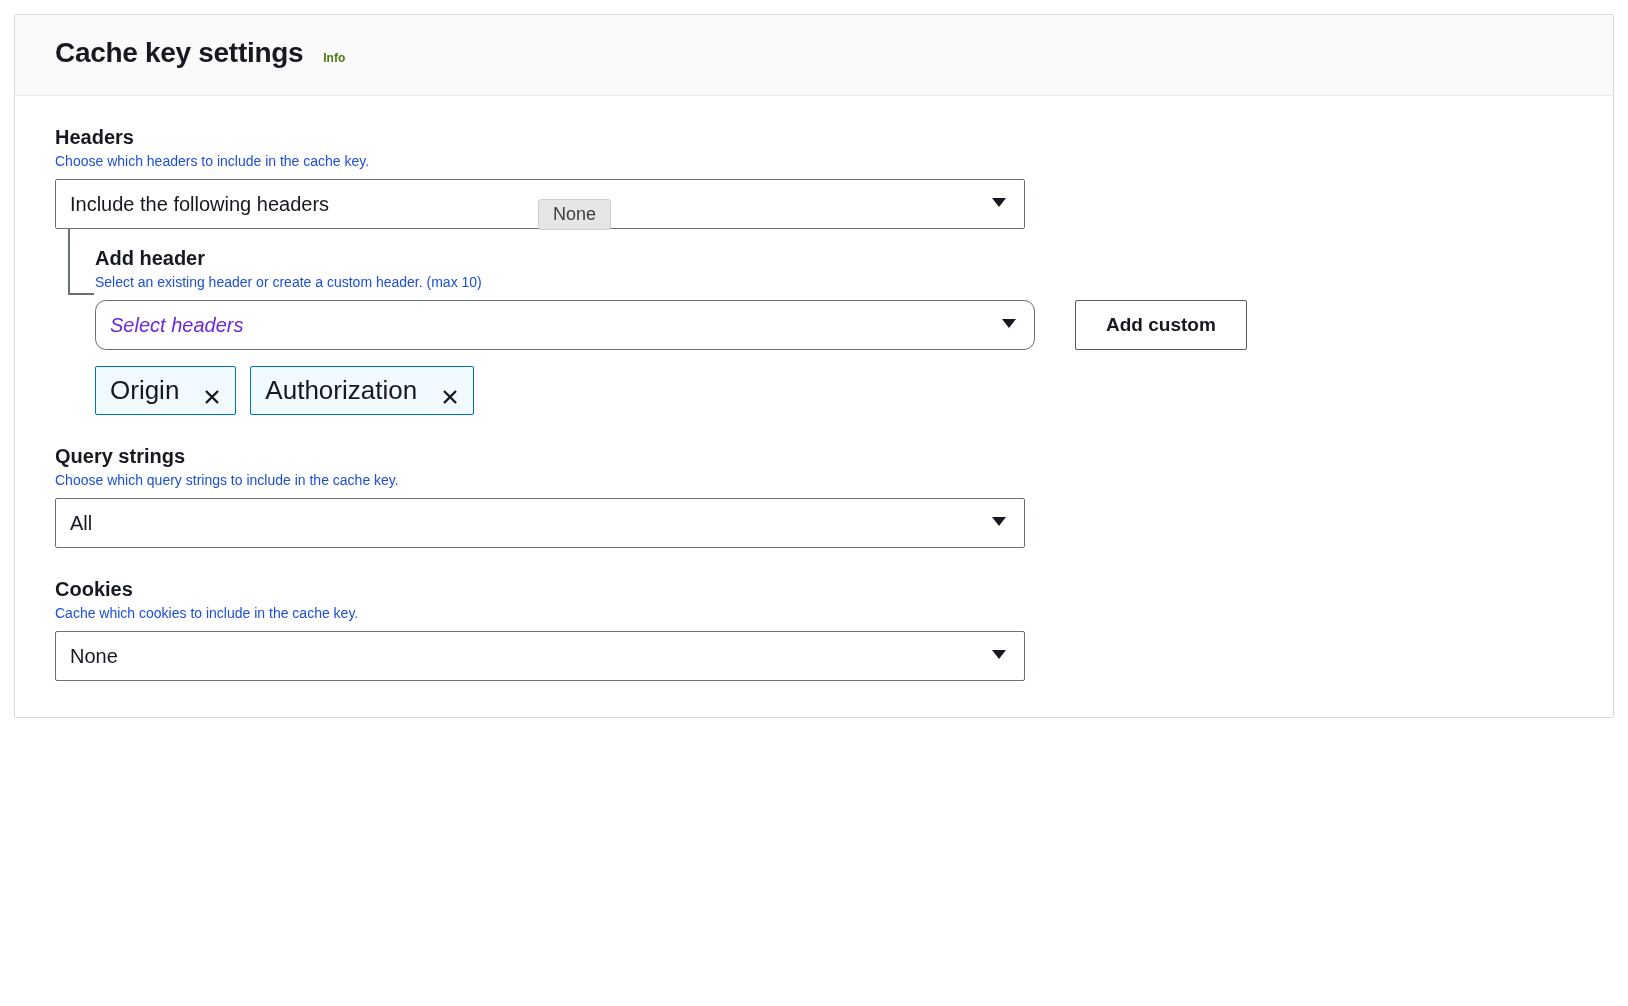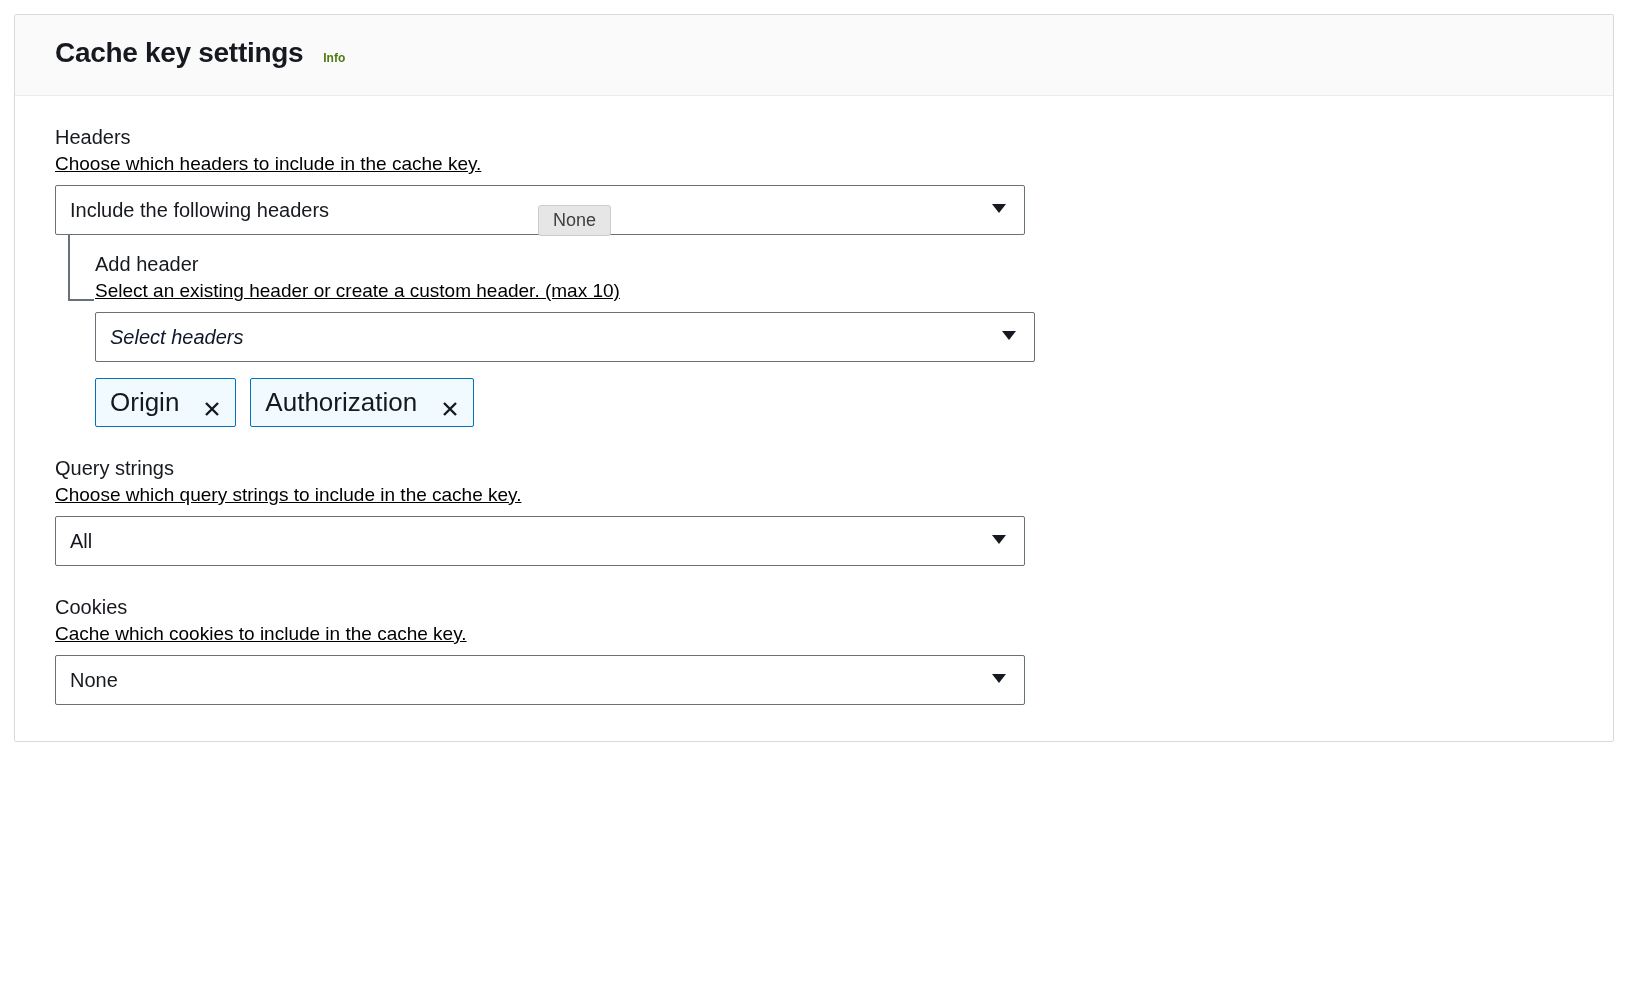--- a/index.html
+++ b/index.html
@@ -43,50 +43,50 @@
       background: #fff;
     }
     .field-group {
       margin-bottom: 30px;
     }
     .field-group:last-child {
       margin-bottom: 0;
     }
     .field-label {
       font-size: 20px;
-      font-weight: 400;
+      font-weight: 700;
       color: #16191f;
       margin-bottom: 4px;
     }
     .field-description {
-      font-size: 19px;
-      color: #000000;
+      font-size: 14px;
+      color: #1d4ed8;
       margin-bottom: 10px;
-      text-decoration: underline;
     }
     .select-wrapper {
       position: relative;
       width: 970px;
     }
     .select-input {
       width: 100%;
       height: 50px;
       border: 1px solid #687078;
       border-radius: 2px;
       background: #fff;
       padding: 0 68px 0 14px;
       font-size: 20px;
       color: #16191f;
       display: flex;
       align-items: center;
       cursor: pointer;
     }
     .select-input.placeholder {
-      color: #0f172a;
+      color: #6d28d9;
       font-style: italic;
+      border-radius: 11px;
     }
     .select-caret {
       position: absolute;
       right: 18px;
       top: 50%;
       transform: translateY(-50%);
       pointer-events: none;
     }
     .caret-svg {
       width: 16px;
@@ -198,20 +198,21 @@
 
         <div class="row">
           <div class="select-wrapper inner">
             <div class="select-input placeholder">Select headers</div>
             <span class="select-caret">
               <svg class="caret-svg" viewBox="0 0 16 12">
                   <path d="M1 1 L8 10 L15 1 Z" fill="#16191f"></path>
                 </svg>
             </span>
           </div>
+          <button class="add-custom-btn">Add custom</button>
         </div>
 
         <div class="tags">
           <div class="tag">
             <span>Origin</span>
             <span class="tag-remove">
               <svg viewBox="0 0 18 18">
                   <path d="M3 3 L15 15 M15 3 L3 15" fill="none"></path>
                 </svg>
             </span>

